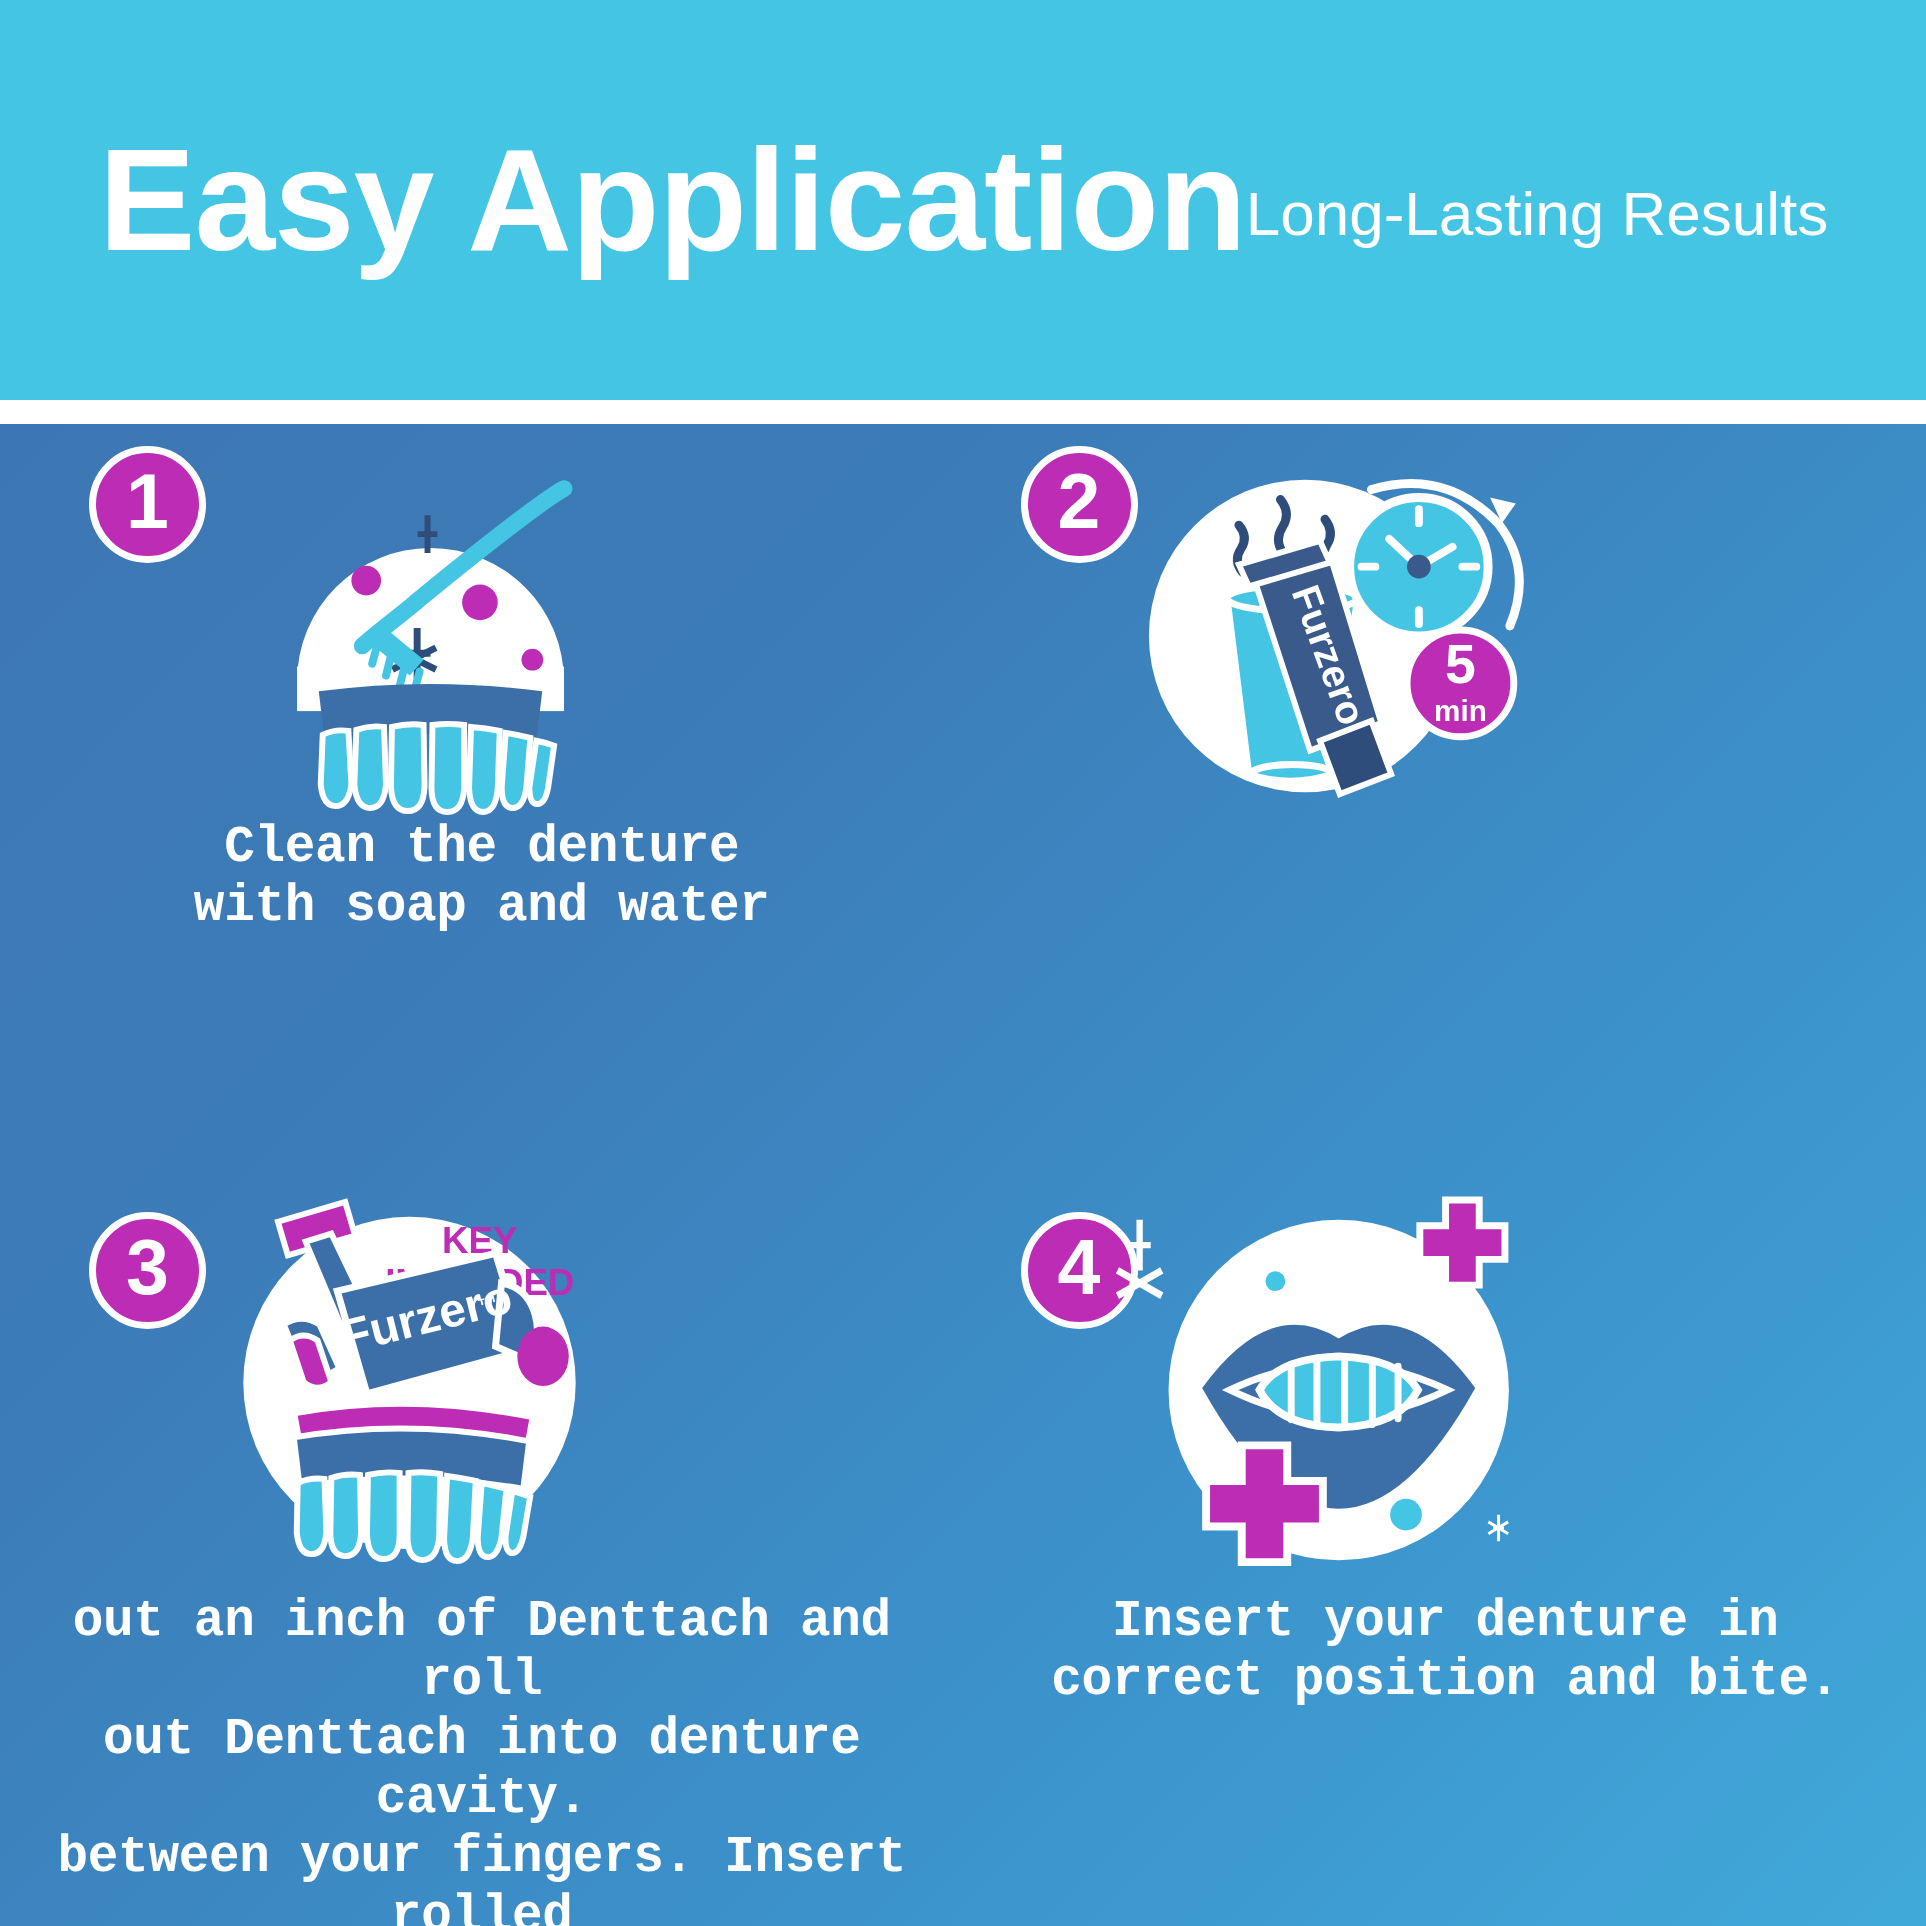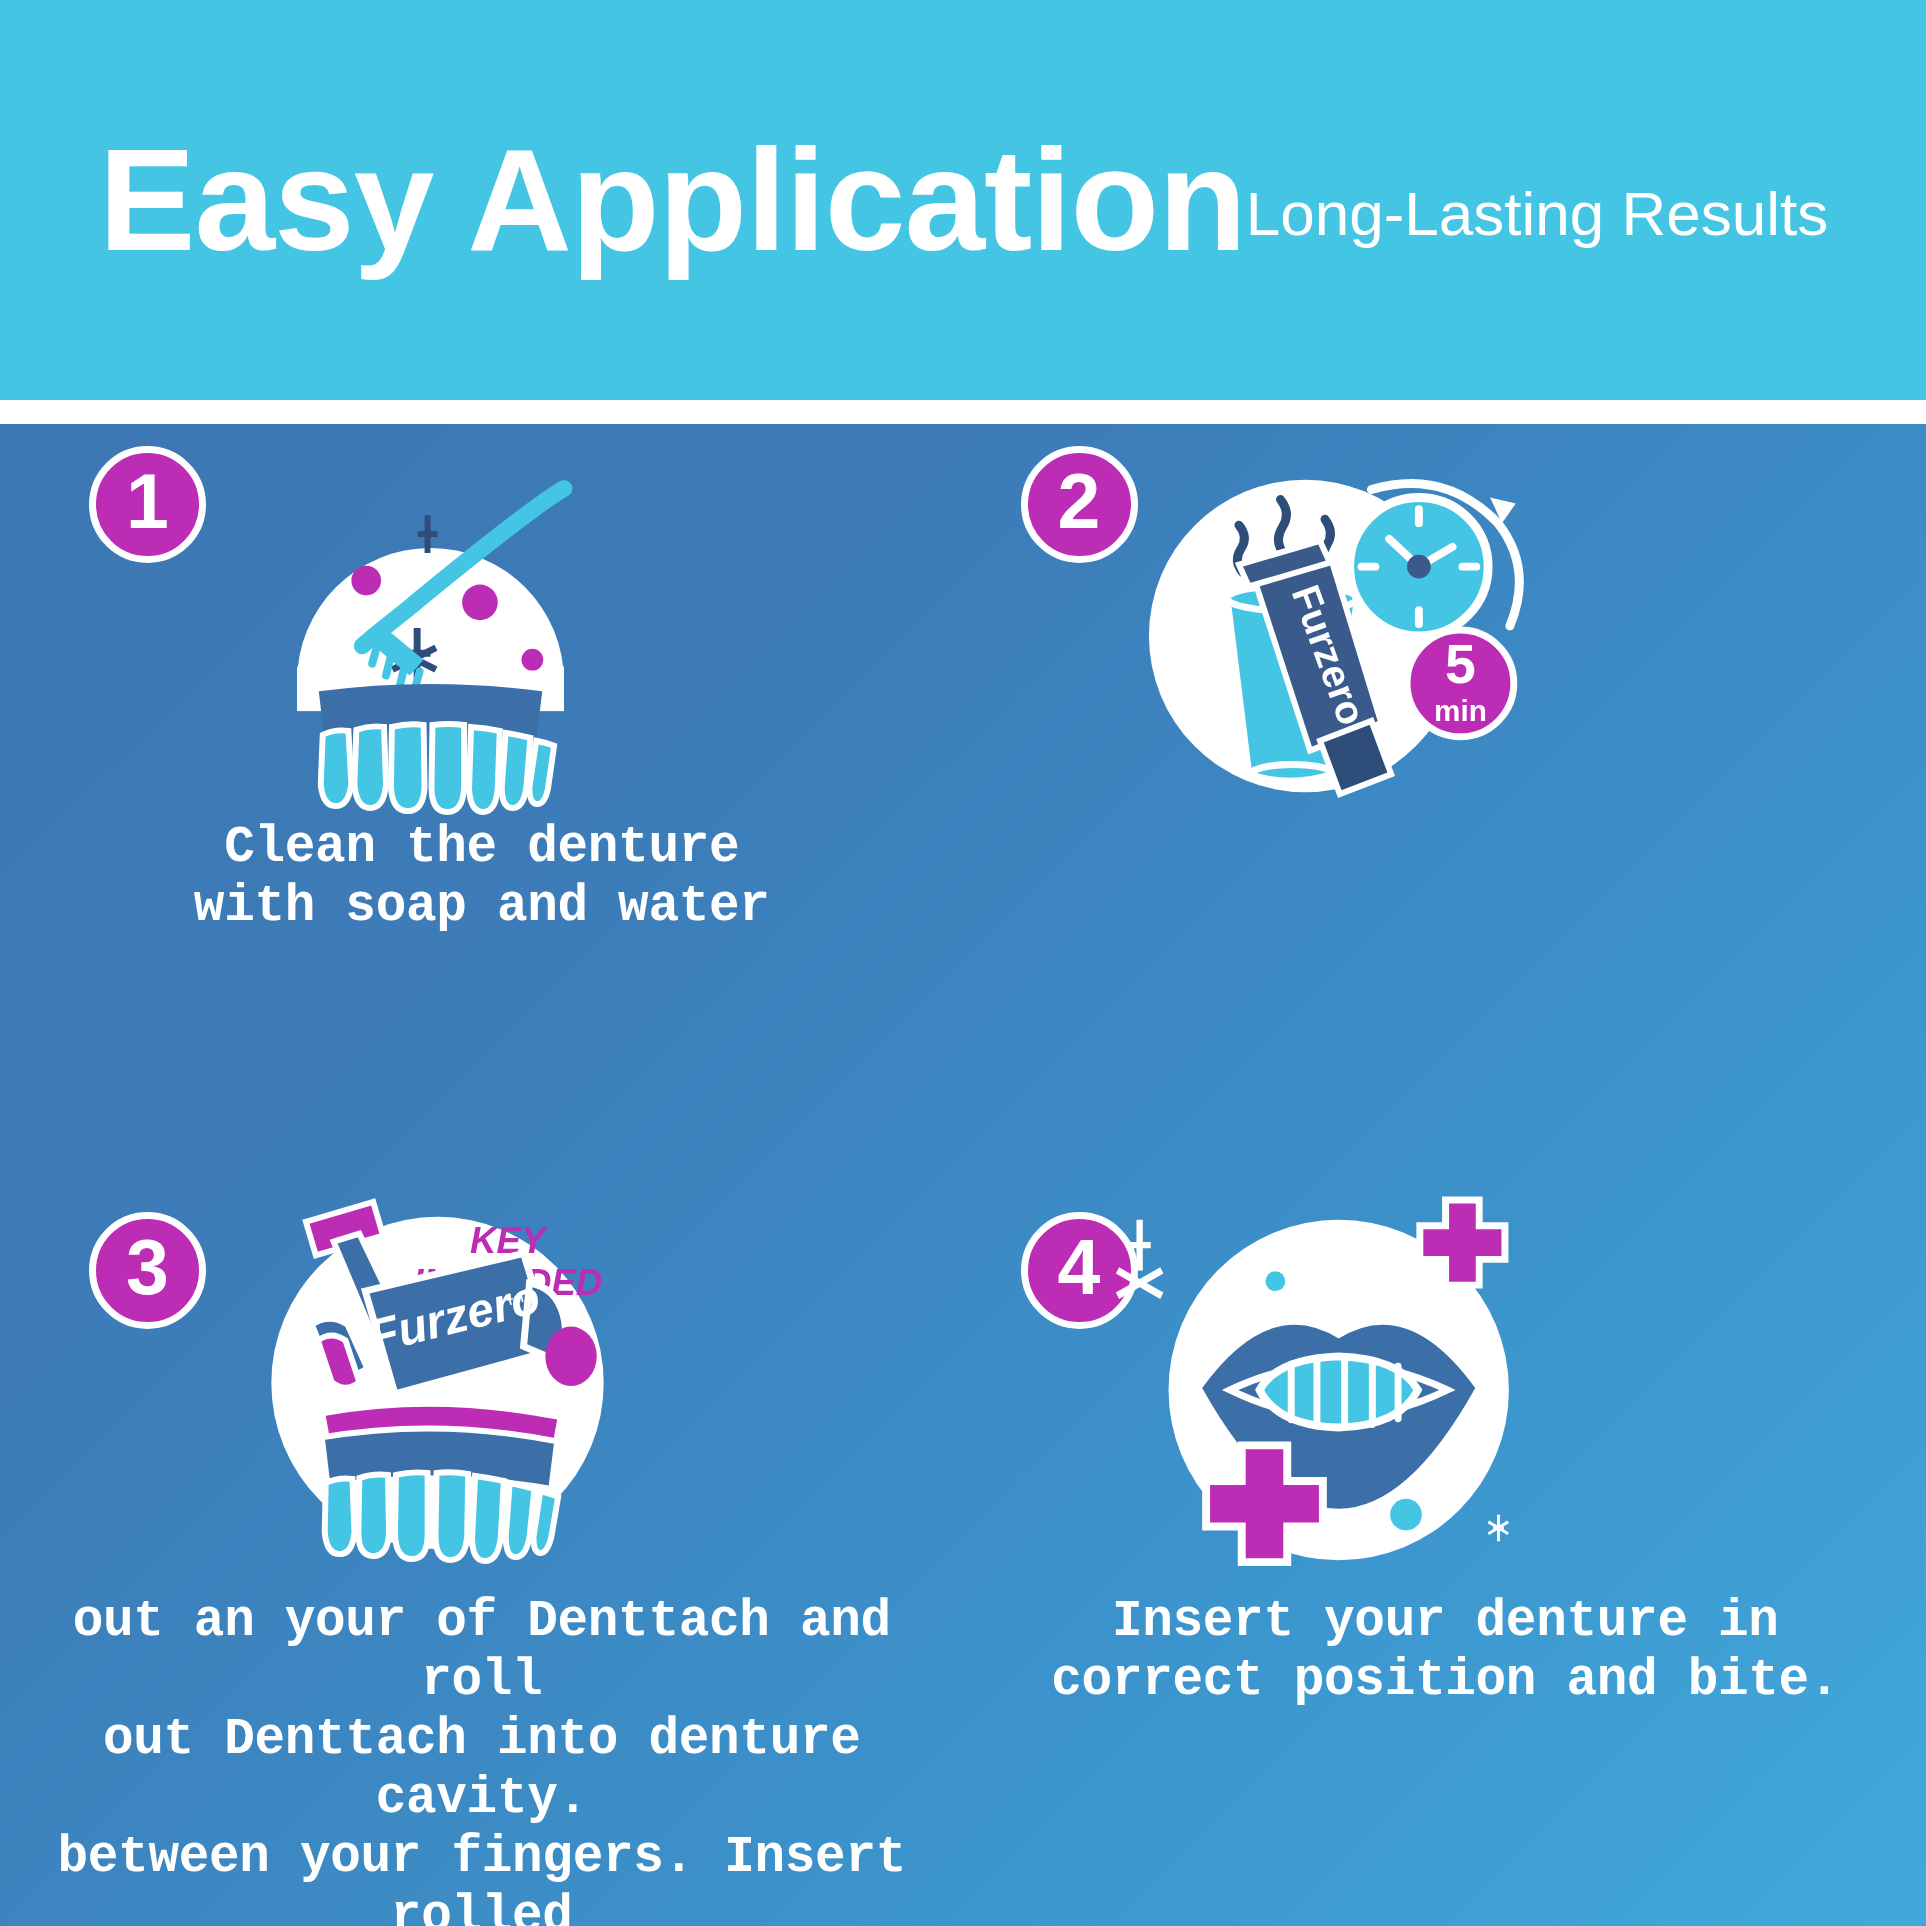--- a/index.html
+++ b/index.html
@@ -79,21 +79,21 @@
   .cell-4 .badge{left:57px;top:550px;}
   .cell-4 .art{left:149px;top:535px;width:396px;height:356px;}
   .cell-4 .caption{top:891px;}
 
   
   .row2 .badge{top:36px;}
   .row2 .art{top:24px;}
   .row2 .caption{top:416px;}
 
   .row2.cell-3 .badge{left:89px;}
-  .row2.cell-3 .art{left:264px;width:347px;height:366px;font-style:italic;}
+  .row2.cell-3 .art{left:236px;width:347px;height:366px;}
   .row2.cell-4 .badge{left:57px;}
   .row2.cell-4 .art{left:139px;width:416px;height:376px;}
 
   svg{display:block;overflow:visible;}
 </style>
 </head>
 <body>
 
 <div class="poster">
 
@@ -261,21 +261,21 @@
               <path d="M133 278 q16 -4 32 -2 l0 62 q0 25 -16 25 q-16 0 -17 -25 z"></path>
               <path d="M174 276 q16 -2 32 1 l-1 63 q-2 24 -17 24 q-15 0 -15 -24 z"></path>
               <path d="M213 279 q15 2 29 5 l-3 57 q-3 24 -16 24 q-13 0 -13 -24 z"></path>
               <path d="M248 286 q13 3 25 6 l-5 49 q-4 20 -14 20 q-10 0 -10 -20 z"></path>
               <path d="M279 294 q10 3 18 6 l-7 41 q-4 16 -11 16 q-7 0 -7 -16 z"></path>
             </g>
           </svg>
         </div>
 
         <div class="caption">
-          <span class="ln">out an your of Denttach and roll</span>
+          <span class="ln">out an inch of Denttach and roll</span>
           <span class="ln">out Denttach into denture cavity.</span>
           <span class="ln">between your fingers. Insert rolled</span>
         </div>
       </div>
 
       <div class="cell cell-4 row2">
         <div class="badge">
           <span>4</span>
         </div>
 

